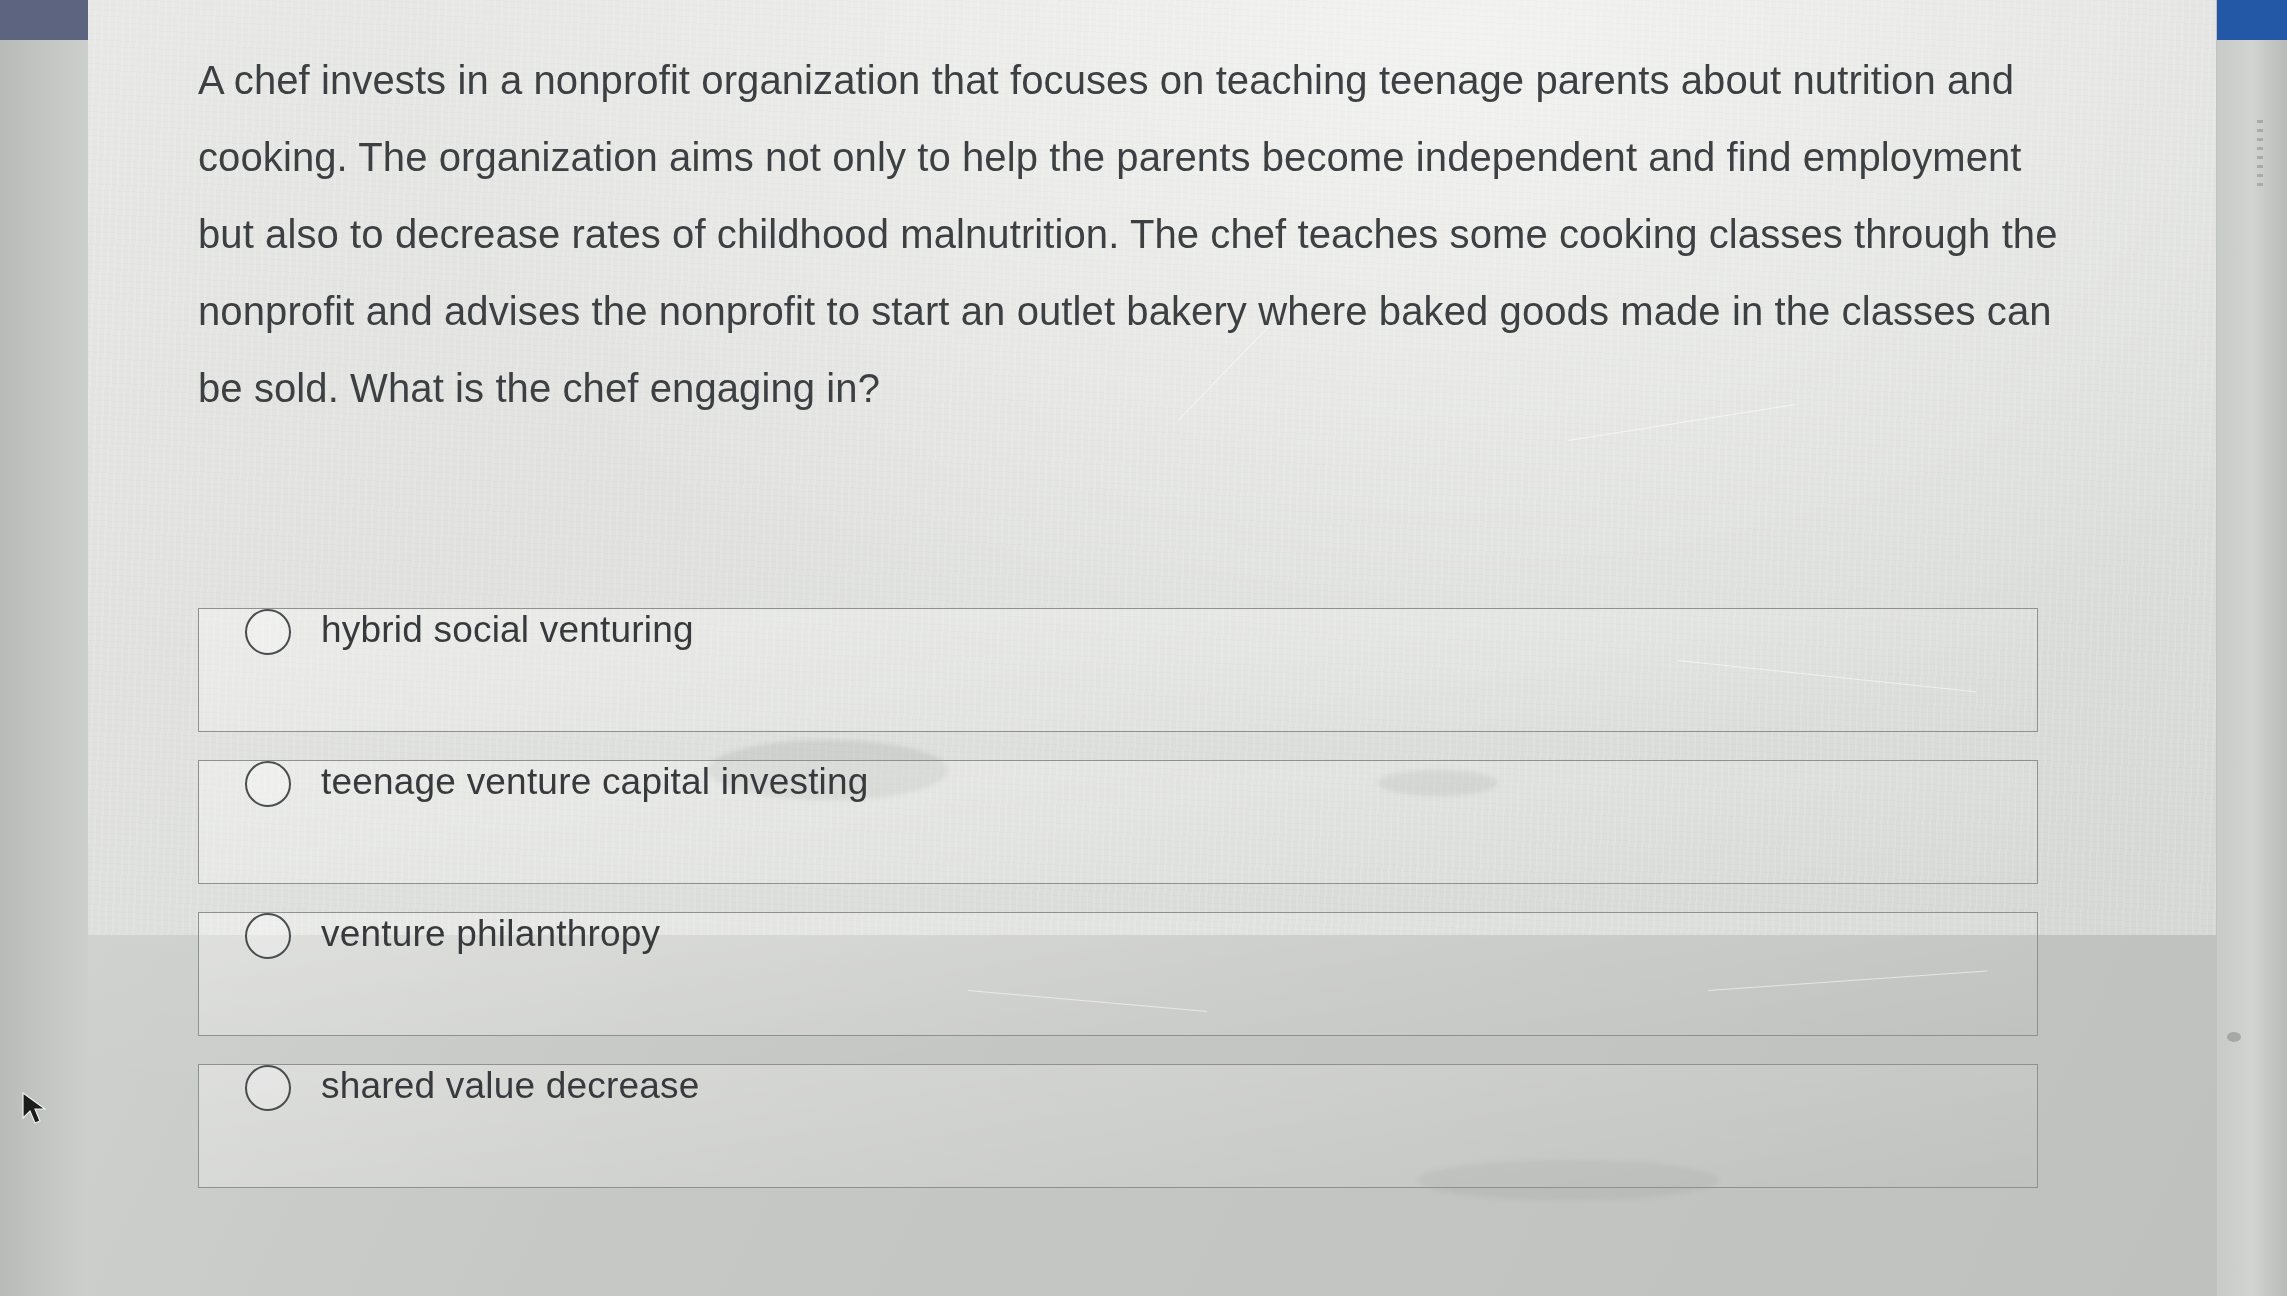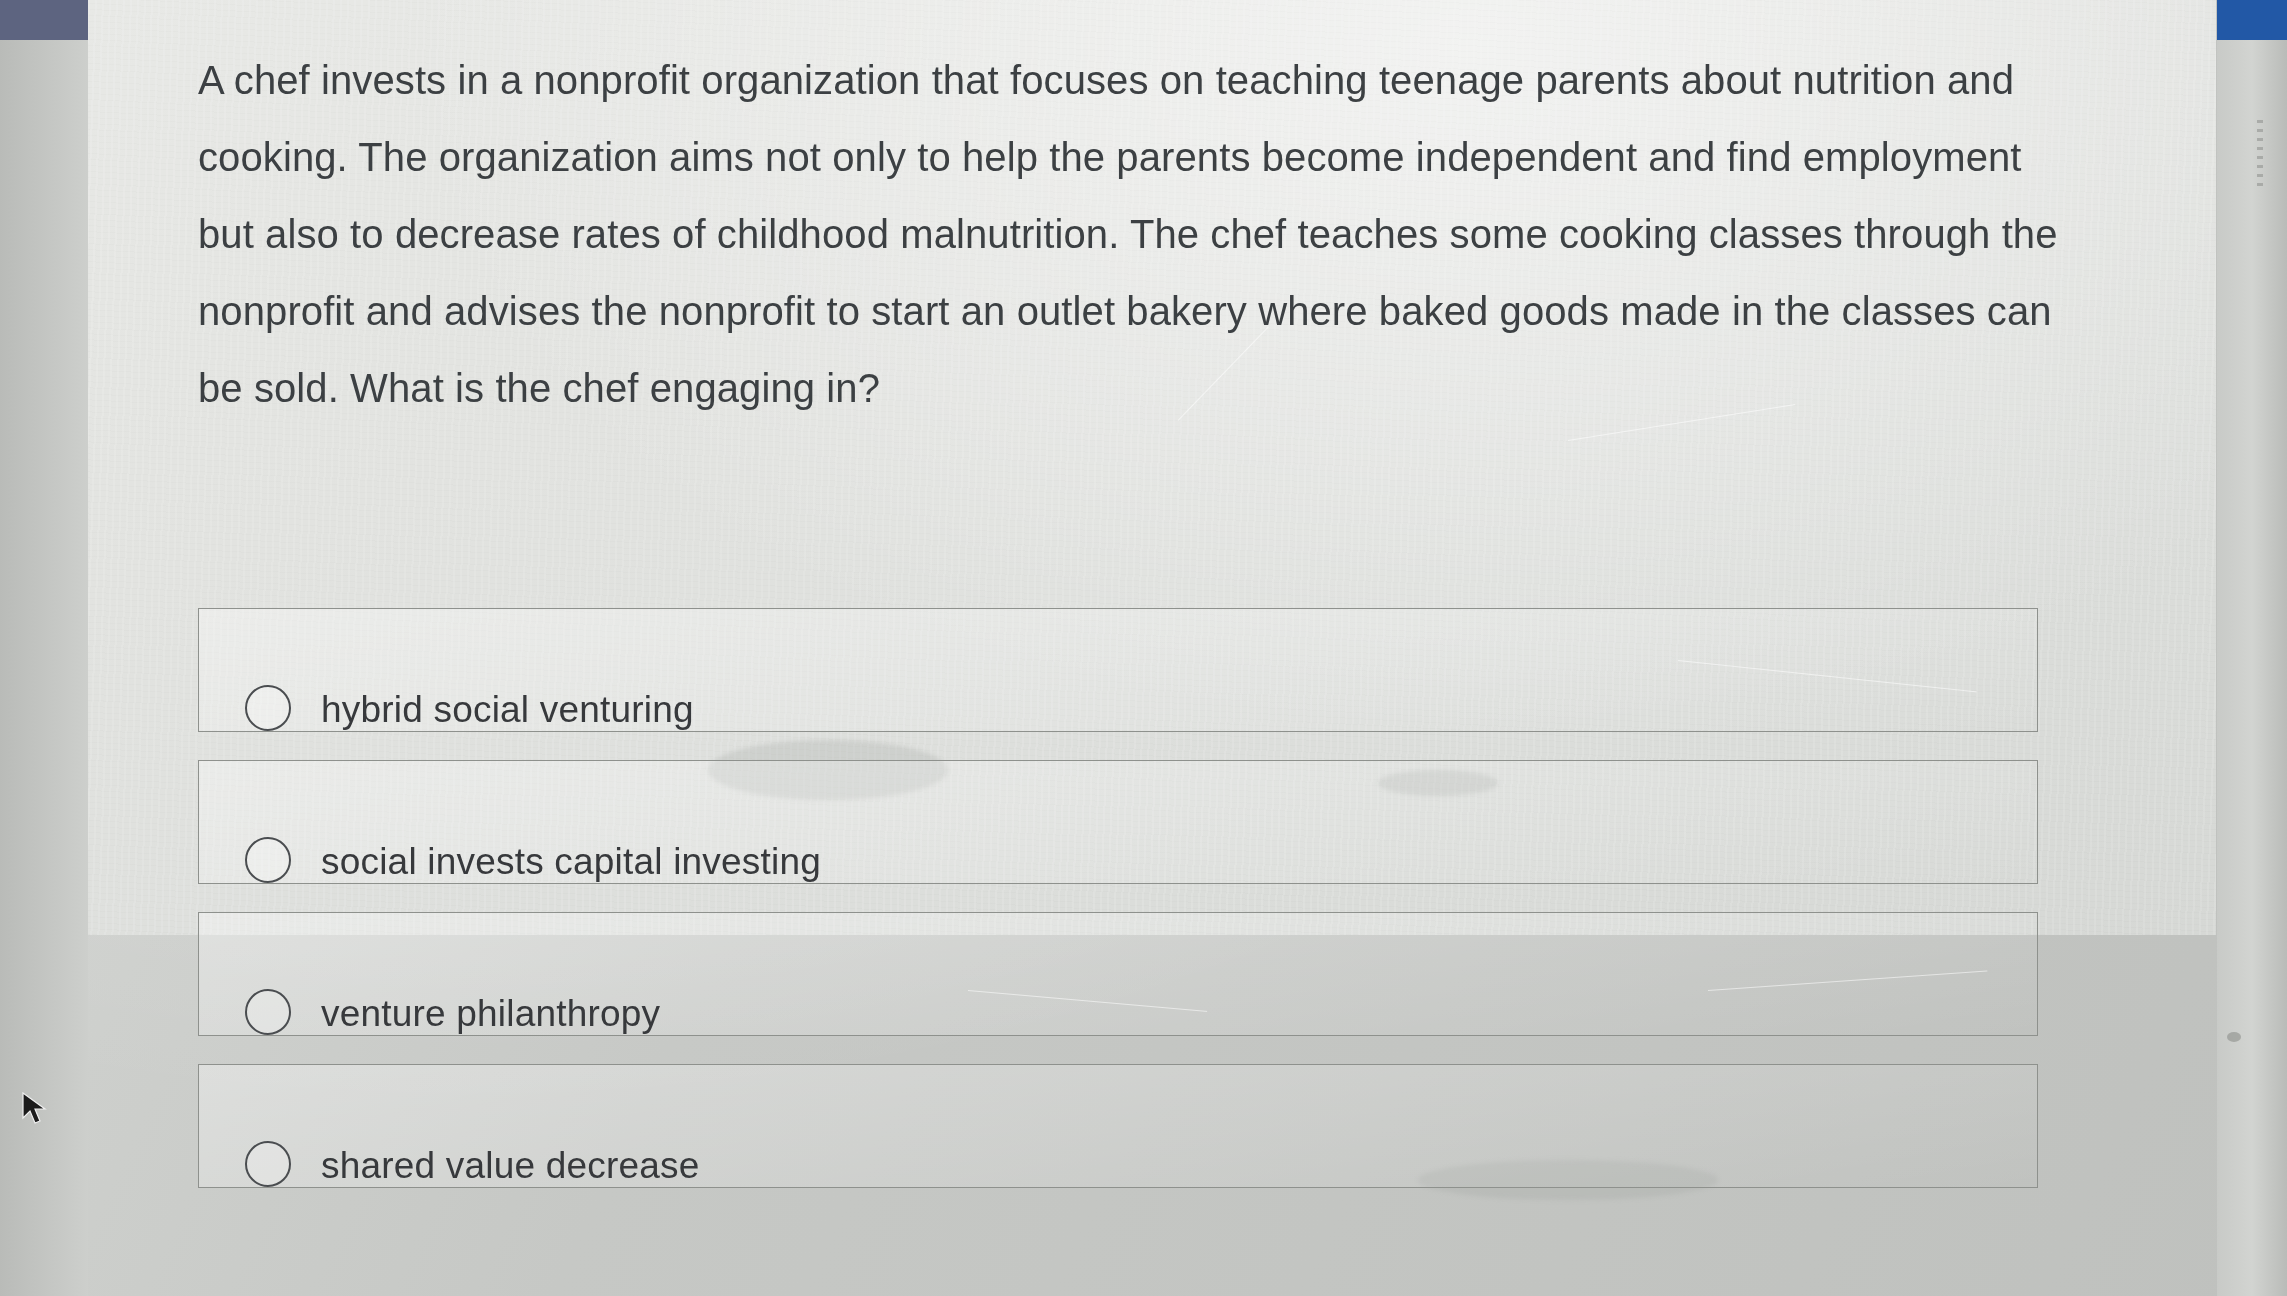--- a/index.html
+++ b/index.html
@@ -116,21 +116,21 @@
     top: 608px;
     width: 1840px;
   }
   .option {
     position: relative;
     height: 124px;
     margin-bottom: 28px;
     border: 1.5px solid #8e918d;
     background: linear-gradient(170deg, rgba(255,255,255,.34), rgba(255,255,255,0));
     display: flex;
-    align-items: flex-end;
+    align-items: flex-start;
     box-sizing: border-box;
   }
   .radio {
     width: 42px;
     height: 42px;
     border: 2.5px solid #4a4d50;
     border-radius: 50%;
     margin-left: 46px;
     flex: 0 0 auto;
     background: rgba(255,255,255,.25);
@@ -171,21 +171,21 @@
 
     <div id="options">
 
       <div class="option">
         <div class="radio"></div>
         <div class="option-label">hybrid social venturing</div>
       </div>
 
       <div class="option">
         <div class="radio"></div>
-        <div class="option-label">social invests capital investing</div>
+        <div class="option-label">teenage venture capital investing</div>
       </div>
 
       <div class="option">
         <div class="radio"></div>
         <div class="option-label">venture philanthropy</div>
       </div>
 
       <div class="option">
         <div class="radio"></div>
         <div class="option-label">shared value decrease</div>

